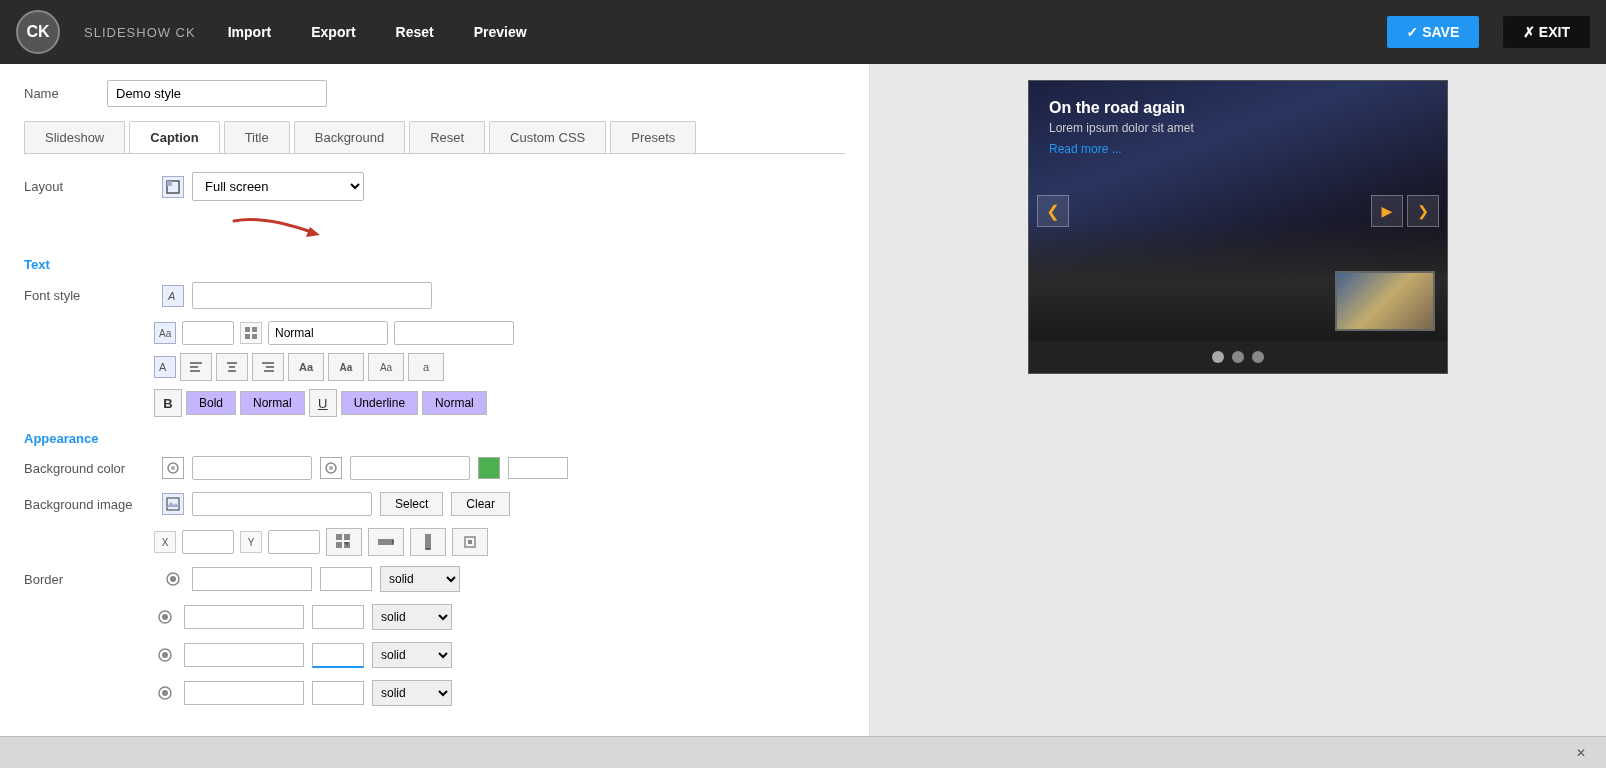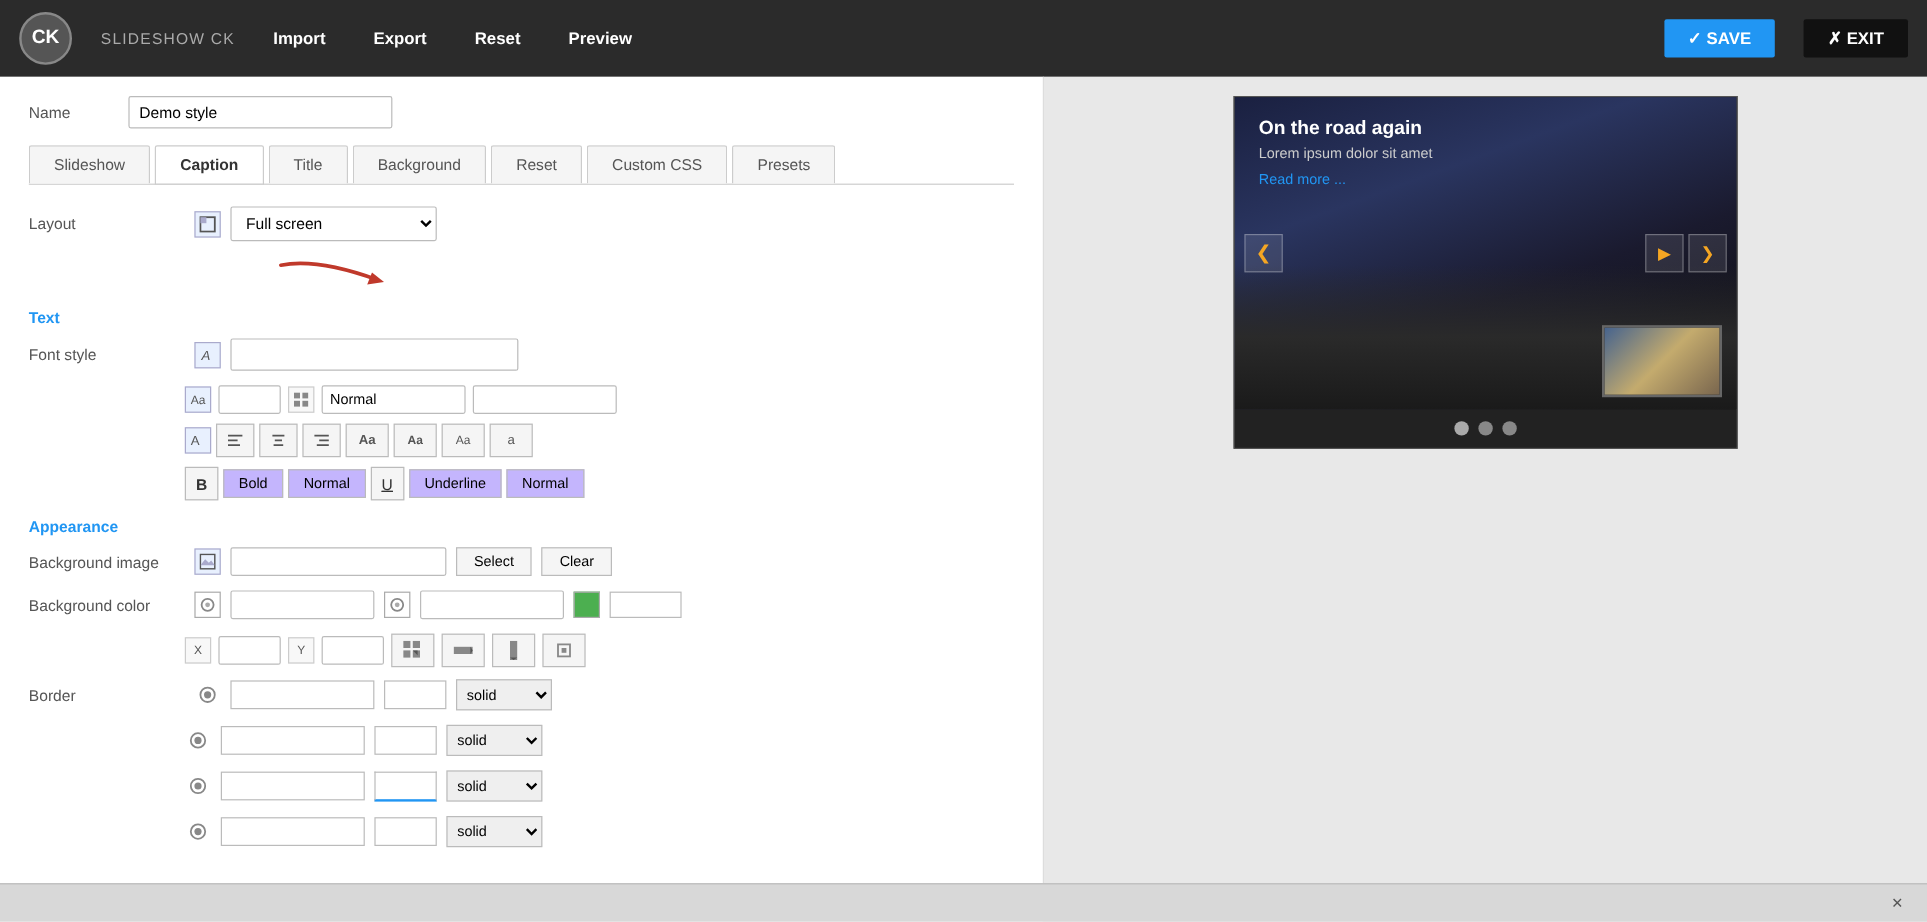--- a/index.html
+++ b/index.html
@@ -633,50 +633,50 @@
       <div class="underline-lbl">
           <u>U</u>
         </div>
       <button class="style-btn">Underline</button>
       <button class="style-btn">Normal</button>
     </div>
 
     <div class="section-header">Appearance</div>
 
     <div class="form-row">
+      <span class="form-label">Background color</span>
+      <div class="color-picker-wrap">
+        <svg width="14" height="14" viewBox="0 0 14 14">
+            <circle cx="7" cy="7" r="5" fill="none" stroke="#888" stroke-width="1.5"></circle>
+            <circle cx="7" cy="7" r="2" fill="#aaa"></circle>
+          </svg>
+      </div>
+      <input type="text" class="color-input" style="">
+      <div class="color-picker-wrap">
+        <svg width="14" height="14" viewBox="0 0 14 14">
+            <circle cx="7" cy="7" r="5" fill="none" stroke="#888" stroke-width="1.5"></circle>
+            <circle cx="7" cy="7" r="2" fill="#aaa"></circle>
+          </svg>
+      </div>
+      <input type="text" class="color-input" style="">
+      <div class="color-swatch-green"></div>
+      <div class="color-swatch-blank"></div>
+    </div>
+
+    <div class="form-row">
       <span class="form-label">Background image</span>
       <div class="icon-box">
         <svg width="14" height="14" viewBox="0 0 14 14">
             <rect x="1" y="1" width="12" height="12" fill="none" stroke="#555" stroke-width="1.2"></rect>
             <polygon points="1,10 5,5 8,8 10,6 13,10" fill="#aac"></polygon>
           </svg>
       </div>
       <input type="text" class="bg-image-input" style="">
       <button class="select-btn">Select</button>
       <button class="clear-btn">Clear</button>
-    </div>
-
-    <div class="form-row">
-      <span class="form-label">Background color</span>
-      <div class="color-picker-wrap">
-        <svg width="14" height="14" viewBox="0 0 14 14">
-            <circle cx="7" cy="7" r="5" fill="none" stroke="#888" stroke-width="1.5"></circle>
-            <circle cx="7" cy="7" r="2" fill="#aaa"></circle>
-          </svg>
-      </div>
-      <input type="text" class="color-input" style="">
-      <div class="color-picker-wrap">
-        <svg width="14" height="14" viewBox="0 0 14 14">
-            <circle cx="7" cy="7" r="5" fill="none" stroke="#888" stroke-width="1.5"></circle>
-            <circle cx="7" cy="7" r="2" fill="#aaa"></circle>
-          </svg>
-      </div>
-      <input type="text" class="color-input" style="">
-      <div class="color-swatch-green"></div>
-      <div class="color-swatch-blank"></div>
     </div>
 
     <div class="position-row">
       <div class="pos-lbl">X</div>
       <input type="text" class="small-input pos-input" style="">
       <div class="pos-lbl">Y</div>
       <input type="text" class="small-input pos-input" style="">
       <button class="pos-icon-btn">
         <svg width="16" height="16" viewBox="0 0 16 16">
             <rect x="0" y="0" width="6" height="6" fill="#888"></rect>

